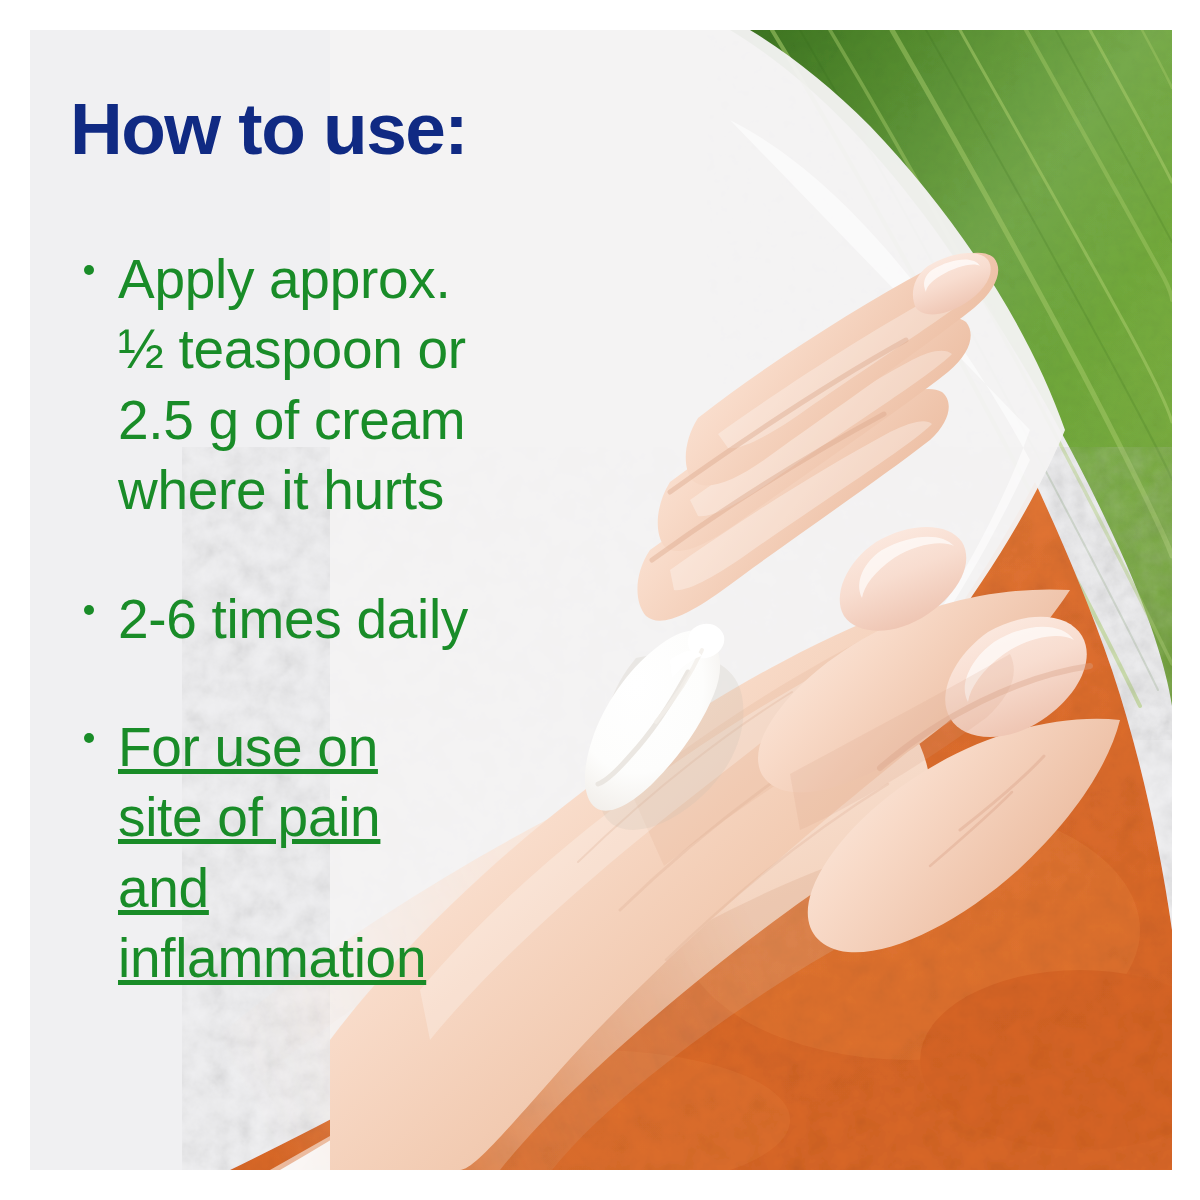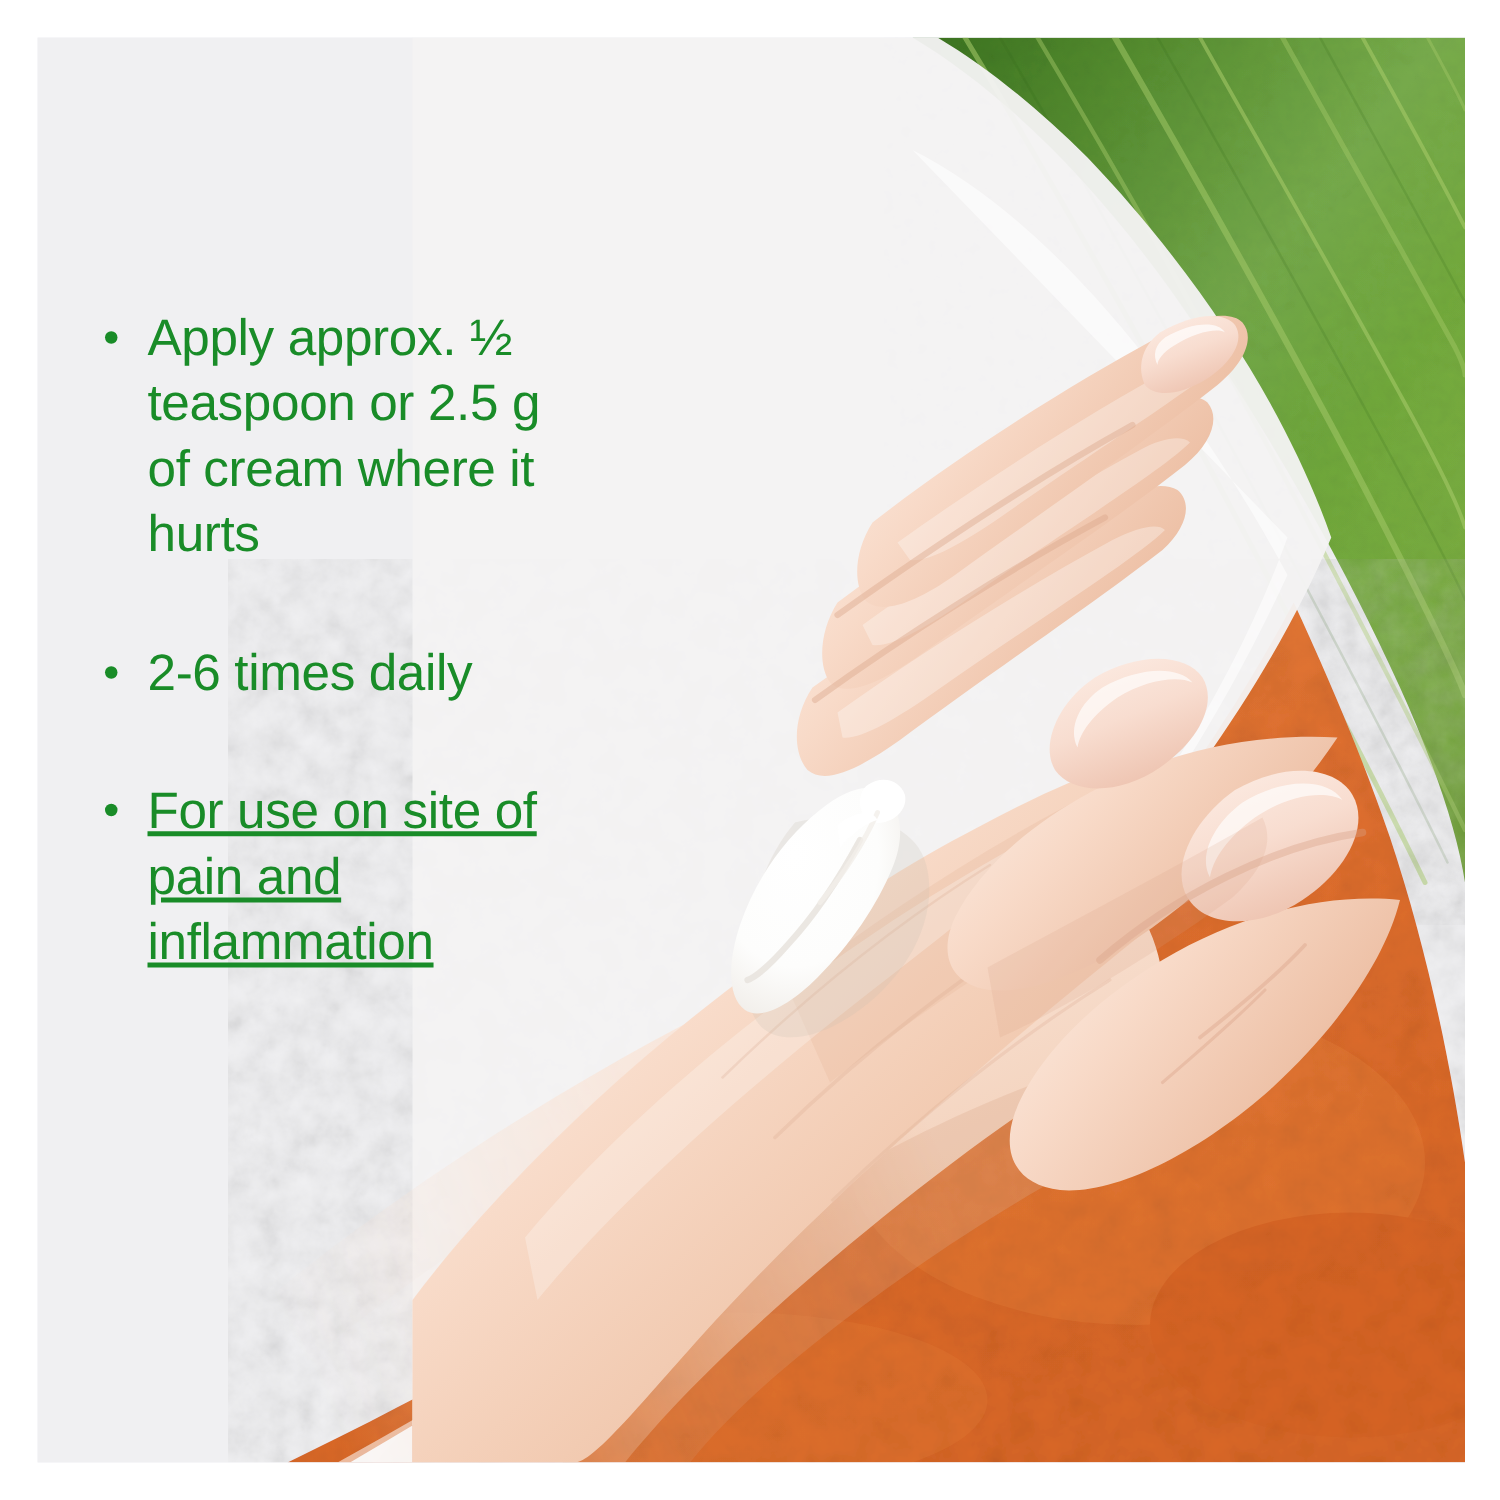--- a/index.html
+++ b/index.html
@@ -77,21 +77,21 @@
     margin: 0;
     padding: 0;
     list-style: none;
   }
 
   .bullet-item {
     position: relative;
     padding-left: 48px;
     margin-bottom: 58px;
     color: #198c28;
-    font-size: 41px;
+    font-size: 55px;
     line-height: 1.28;
     font-weight: 400;
     letter-spacing: -0.3px;
   }
   .bullet-item:last-child { margin-bottom: 0; text-decoration: underline; }
 
   .bullet-dot {
     position: absolute;
     left: 14px;
     top: 21px;
@@ -437,20 +437,21 @@
             </g>
 
           </g>
 
         </g>
       </svg>
     </div>
 
     <div id="text-col">
 
+      <h1 id="page-title">How to use:</h1>
 
       <ul id="bullet-list">
 
         <li class="bullet-item">
           <span class="bullet-dot"></span>
           <span class="bullet-text">Apply approx. ½ teaspoon or 2.5 g of cream where it hurts</span>
         </li>
 
         <li class="bullet-item">
           <span class="bullet-dot"></span>

